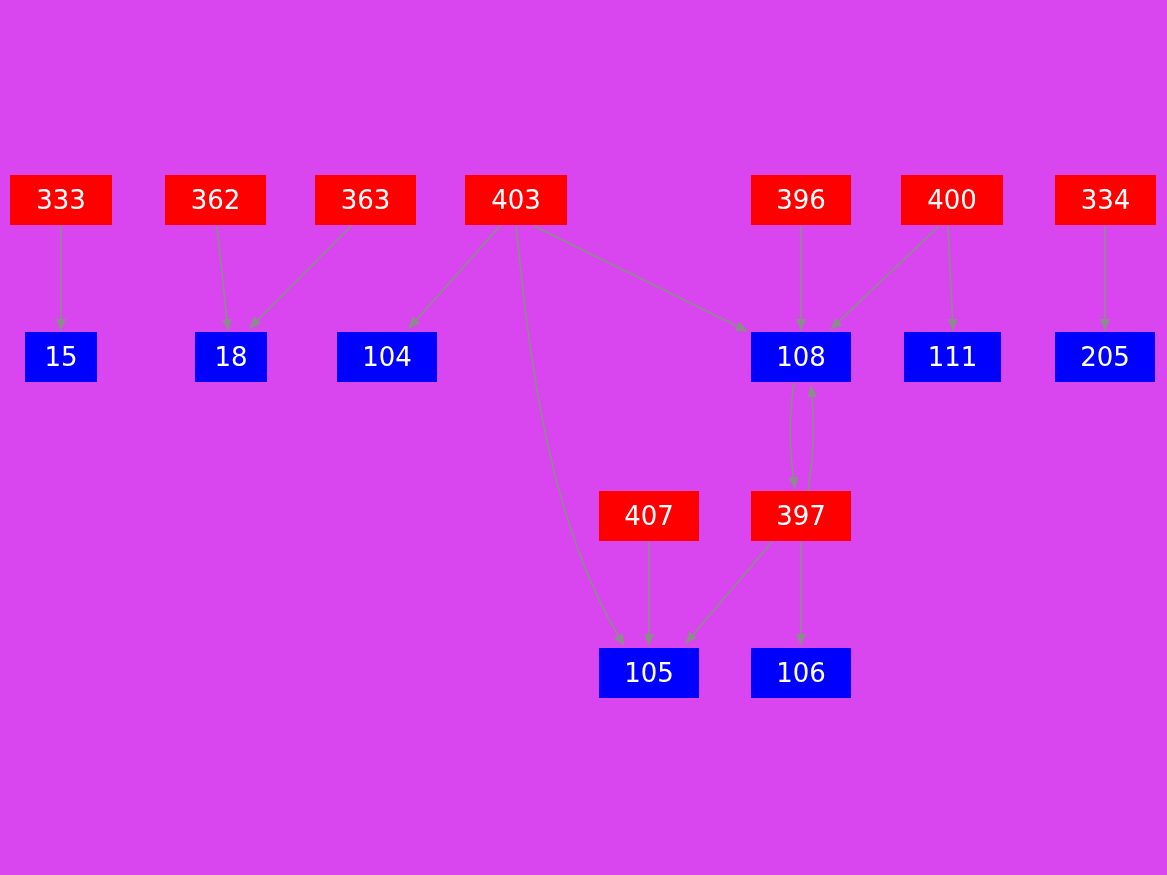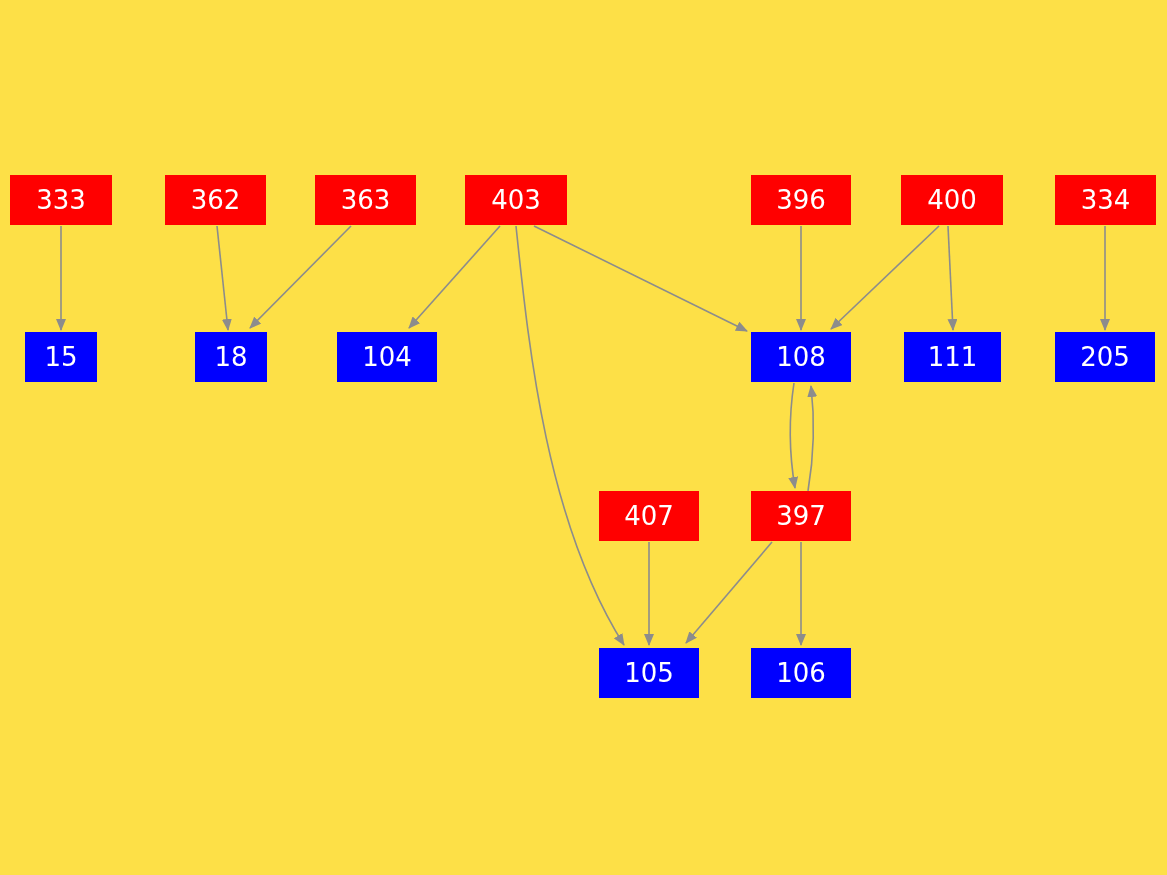--- a/index.html
+++ b/index.html
@@ -5,21 +5,21 @@
   html, body {
     margin: 0;
     padding: 0;
     background: #ffffff;
     font-family: "DejaVu Sans", sans-serif;
   }
   .canvas {
     position: relative;
     width: 1167px;
     height: 875px;
-    background: #fde047;
+    background: #d946ef;
     overflow: hidden;
   }
   svg { display: block; }
   .node-label {
     font-family: "DejaVu Sans", sans-serif;
     font-size: 26px;
   }
 </style>
 </head>
 <body style="background: rgb(255, 255, 255);">

